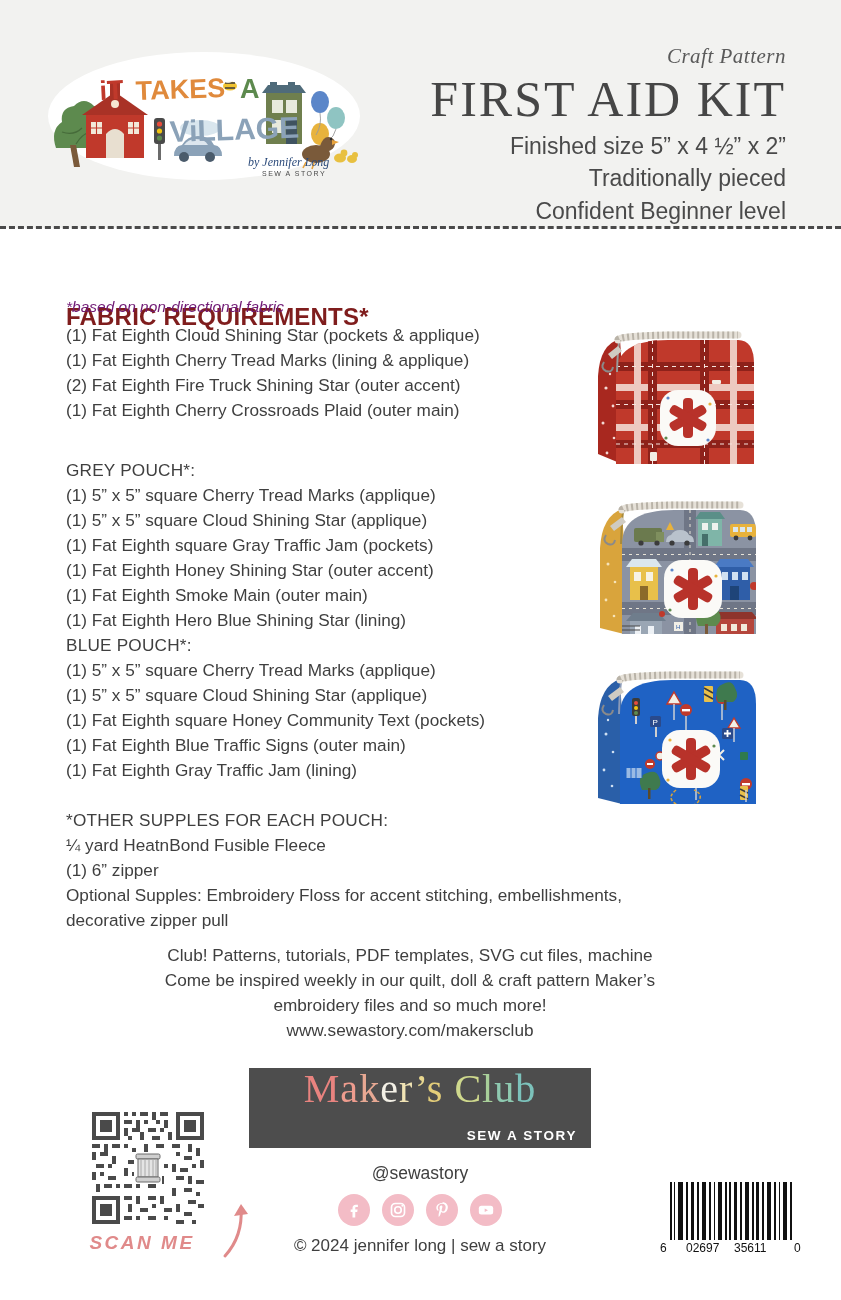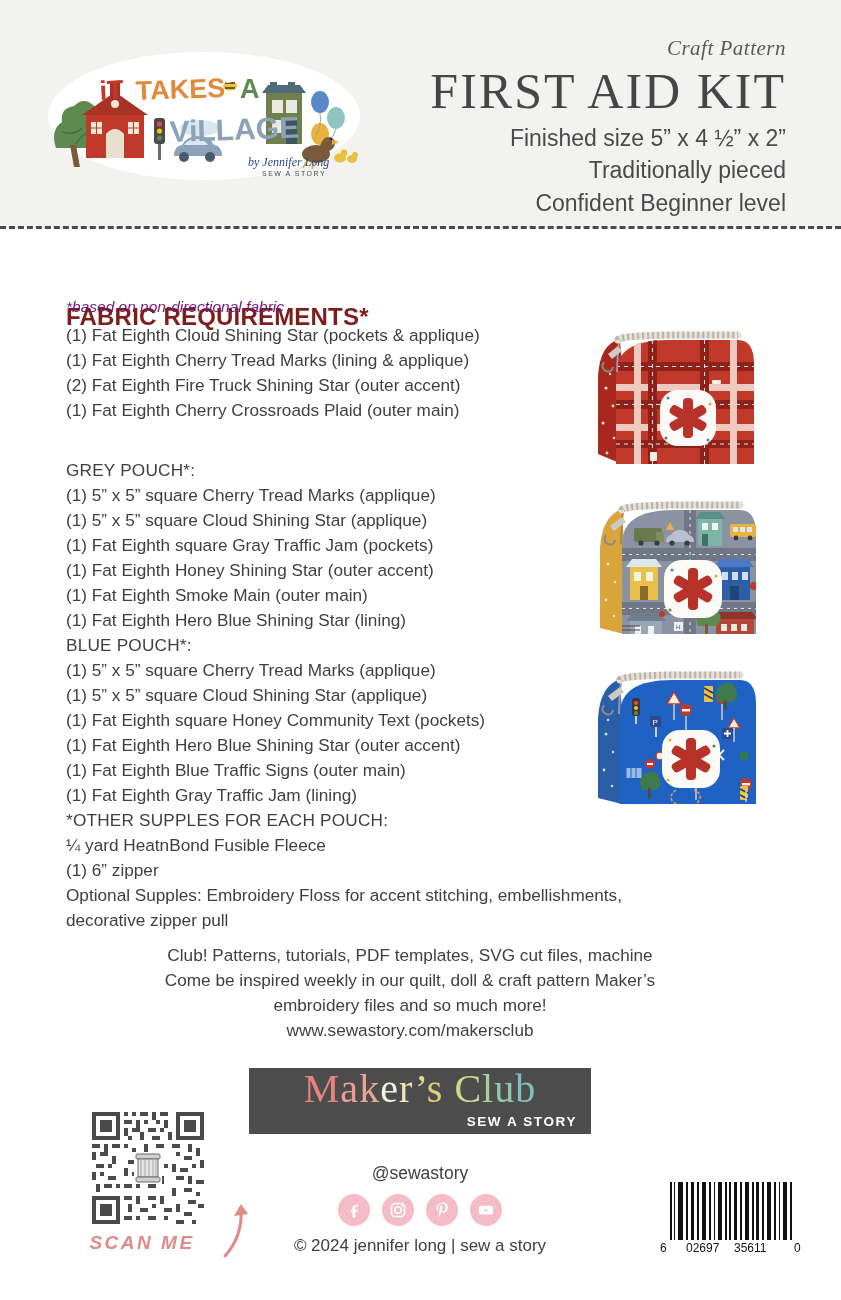--- a/index.html
+++ b/index.html
@@ -21,21 +21,21 @@
   .divider{
     position:absolute;left:0;top:226px;width:841px;height:0;
     border-top:3px dashed #4a4a4a;
   }
   .header-right{
     position:absolute;right:55px;top:36px;text-align:right;
   }
   .craft-pattern{
     font-family:"Liberation Serif", serif;
     font-style:italic;font-size:21px;color:#5a5a5a;
-    letter-spacing:.5px;margin:0 0 4px 0;
+    letter-spacing:.5px;margin:8px 0 4px 0;
   }
   .main-title{
     font-family:"Liberation Serif", serif;
     font-size:50px;letter-spacing:2px;color:#464646;
     margin:0 0 4px 0;line-height:1.05;font-weight:400;
   }
   .sub-line{font-size:23px;color:#4a4a4a;line-height:1.42;}
 
   
   .logo-wrap{
@@ -71,21 +71,21 @@
   }
 
   
   .prod{position:absolute;}
   #prod-red{left:588px;top:328px;width:190px;height:140px;}
   #prod-grey{left:588px;top:498px;width:190px;height:140px;}
   #prod-blue{left:588px;top:668px;width:190px;height:140px;}
 
   
   .mc-banner{
-    position:absolute;left:249px;top:1068px;width:342px;height:66px;
+    position:absolute;left:249px;top:1068px;width:342px;height:80px;
     background:#4d4d4d;overflow:hidden;
   }
   .mc-title{
     position:absolute;left:0;top:-2px;width:342px;text-align:center;
     font-family:"Liberation Serif", serif;font-size:40px;letter-spacing:1px;
     line-height:46px;white-space:nowrap;
   }
   .mc-title span{display:inline;}
   .mc-sub{
     position:absolute;right:14px;bottom:5px;
@@ -241,21 +241,20 @@
       <div>(1) Fat Eighth Honey Shining Star (outer accent)</div>
       <div>(1) Fat Eighth Smoke Main (outer main)</div>
       <div>(1) Fat Eighth Hero Blue Shining Star (lining)</div>
     </div>
 
     <div class="fab-block" id="blk-blue">
       <div class="hd">BLUE POUCH*:</div>
       <div>(1) 5” x 5” square Cherry Tread Marks (applique)</div>
       <div>(1) 5” x 5” square Cloud Shining Star (applique)</div>
       <div>(1) Fat Eighth square Honey Community Text (pockets)</div>
-      <div>(1) Fat Eighth Hero Blue Shining Star (outer accent)</div>
       <div>(1) Fat Eighth Blue Traffic Signs (outer main)</div>
       <div>(1) Fat Eighth Gray Traffic Jam (lining)</div>
     </div>
 
     <div class="fab-block" id="blk-other">
       <div class="hd">*OTHER SUPPLES FOR EACH POUCH:</div>
       <div>¼ yard HeatnBond Fusible Fleece</div>
       <div>(1) 6” zipper</div>
       <div>Optional Supples: Embroidery Floss for accent stitching, embellishments,</div>
       <div> decorative zipper pull</div>

